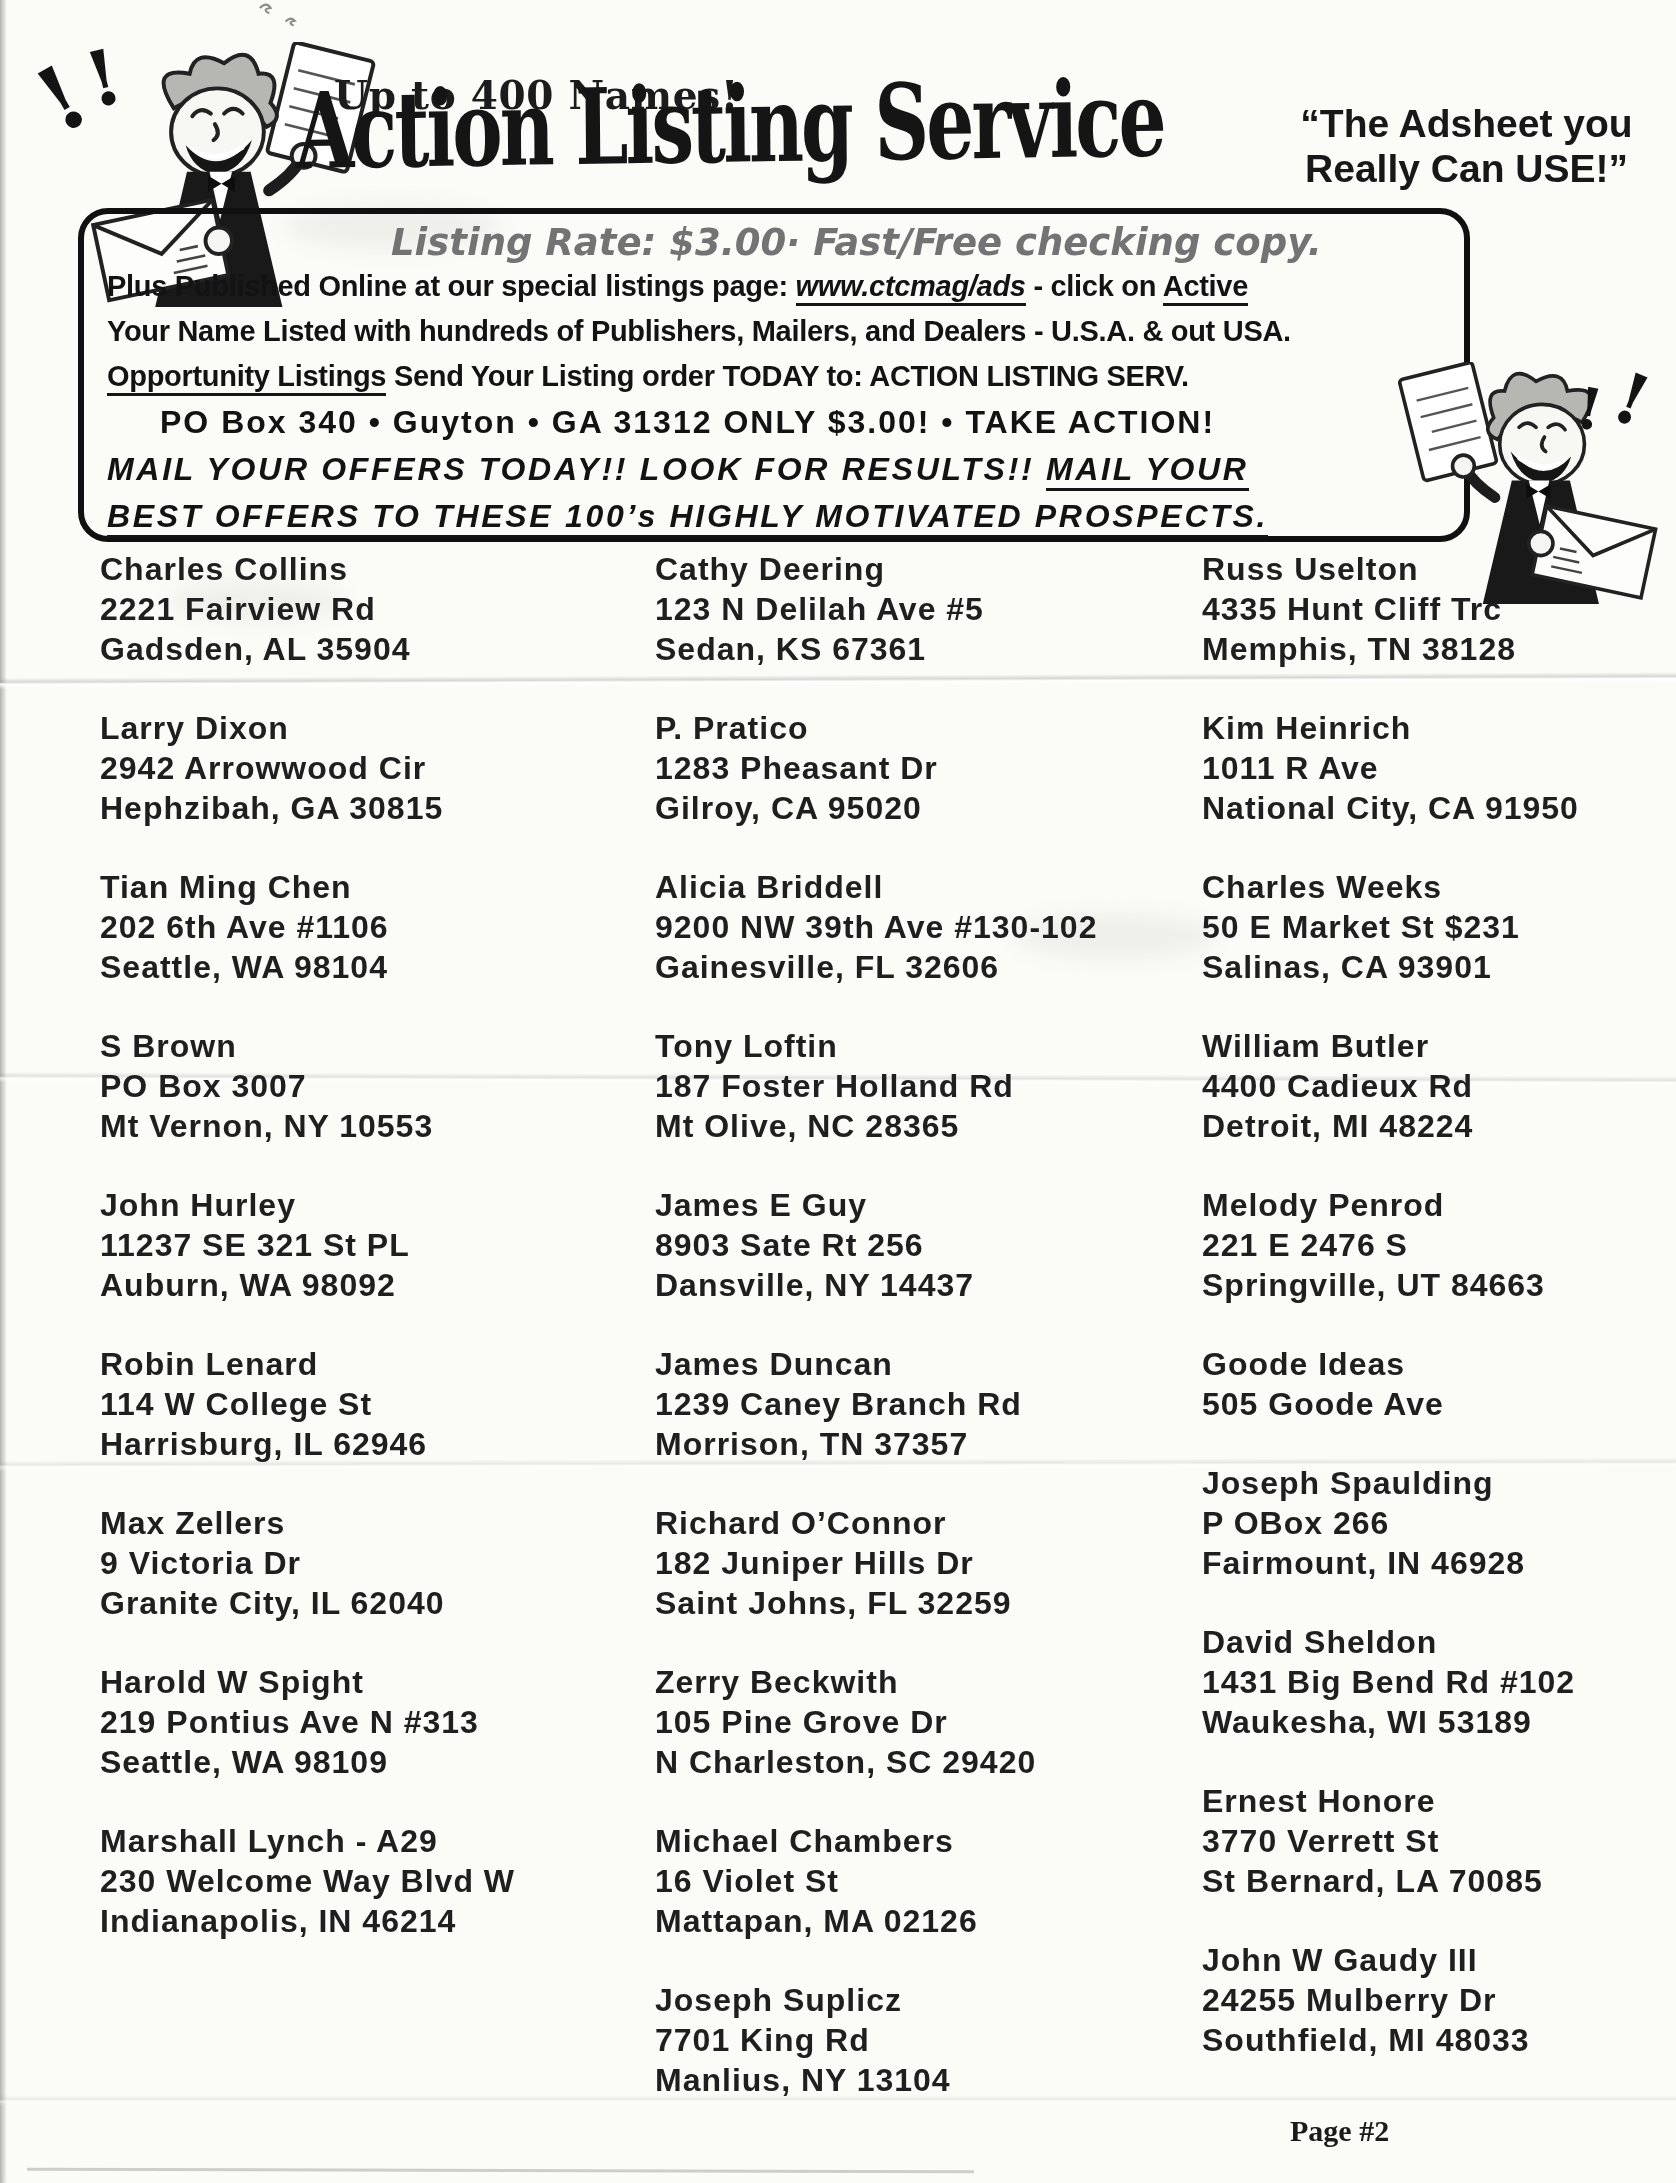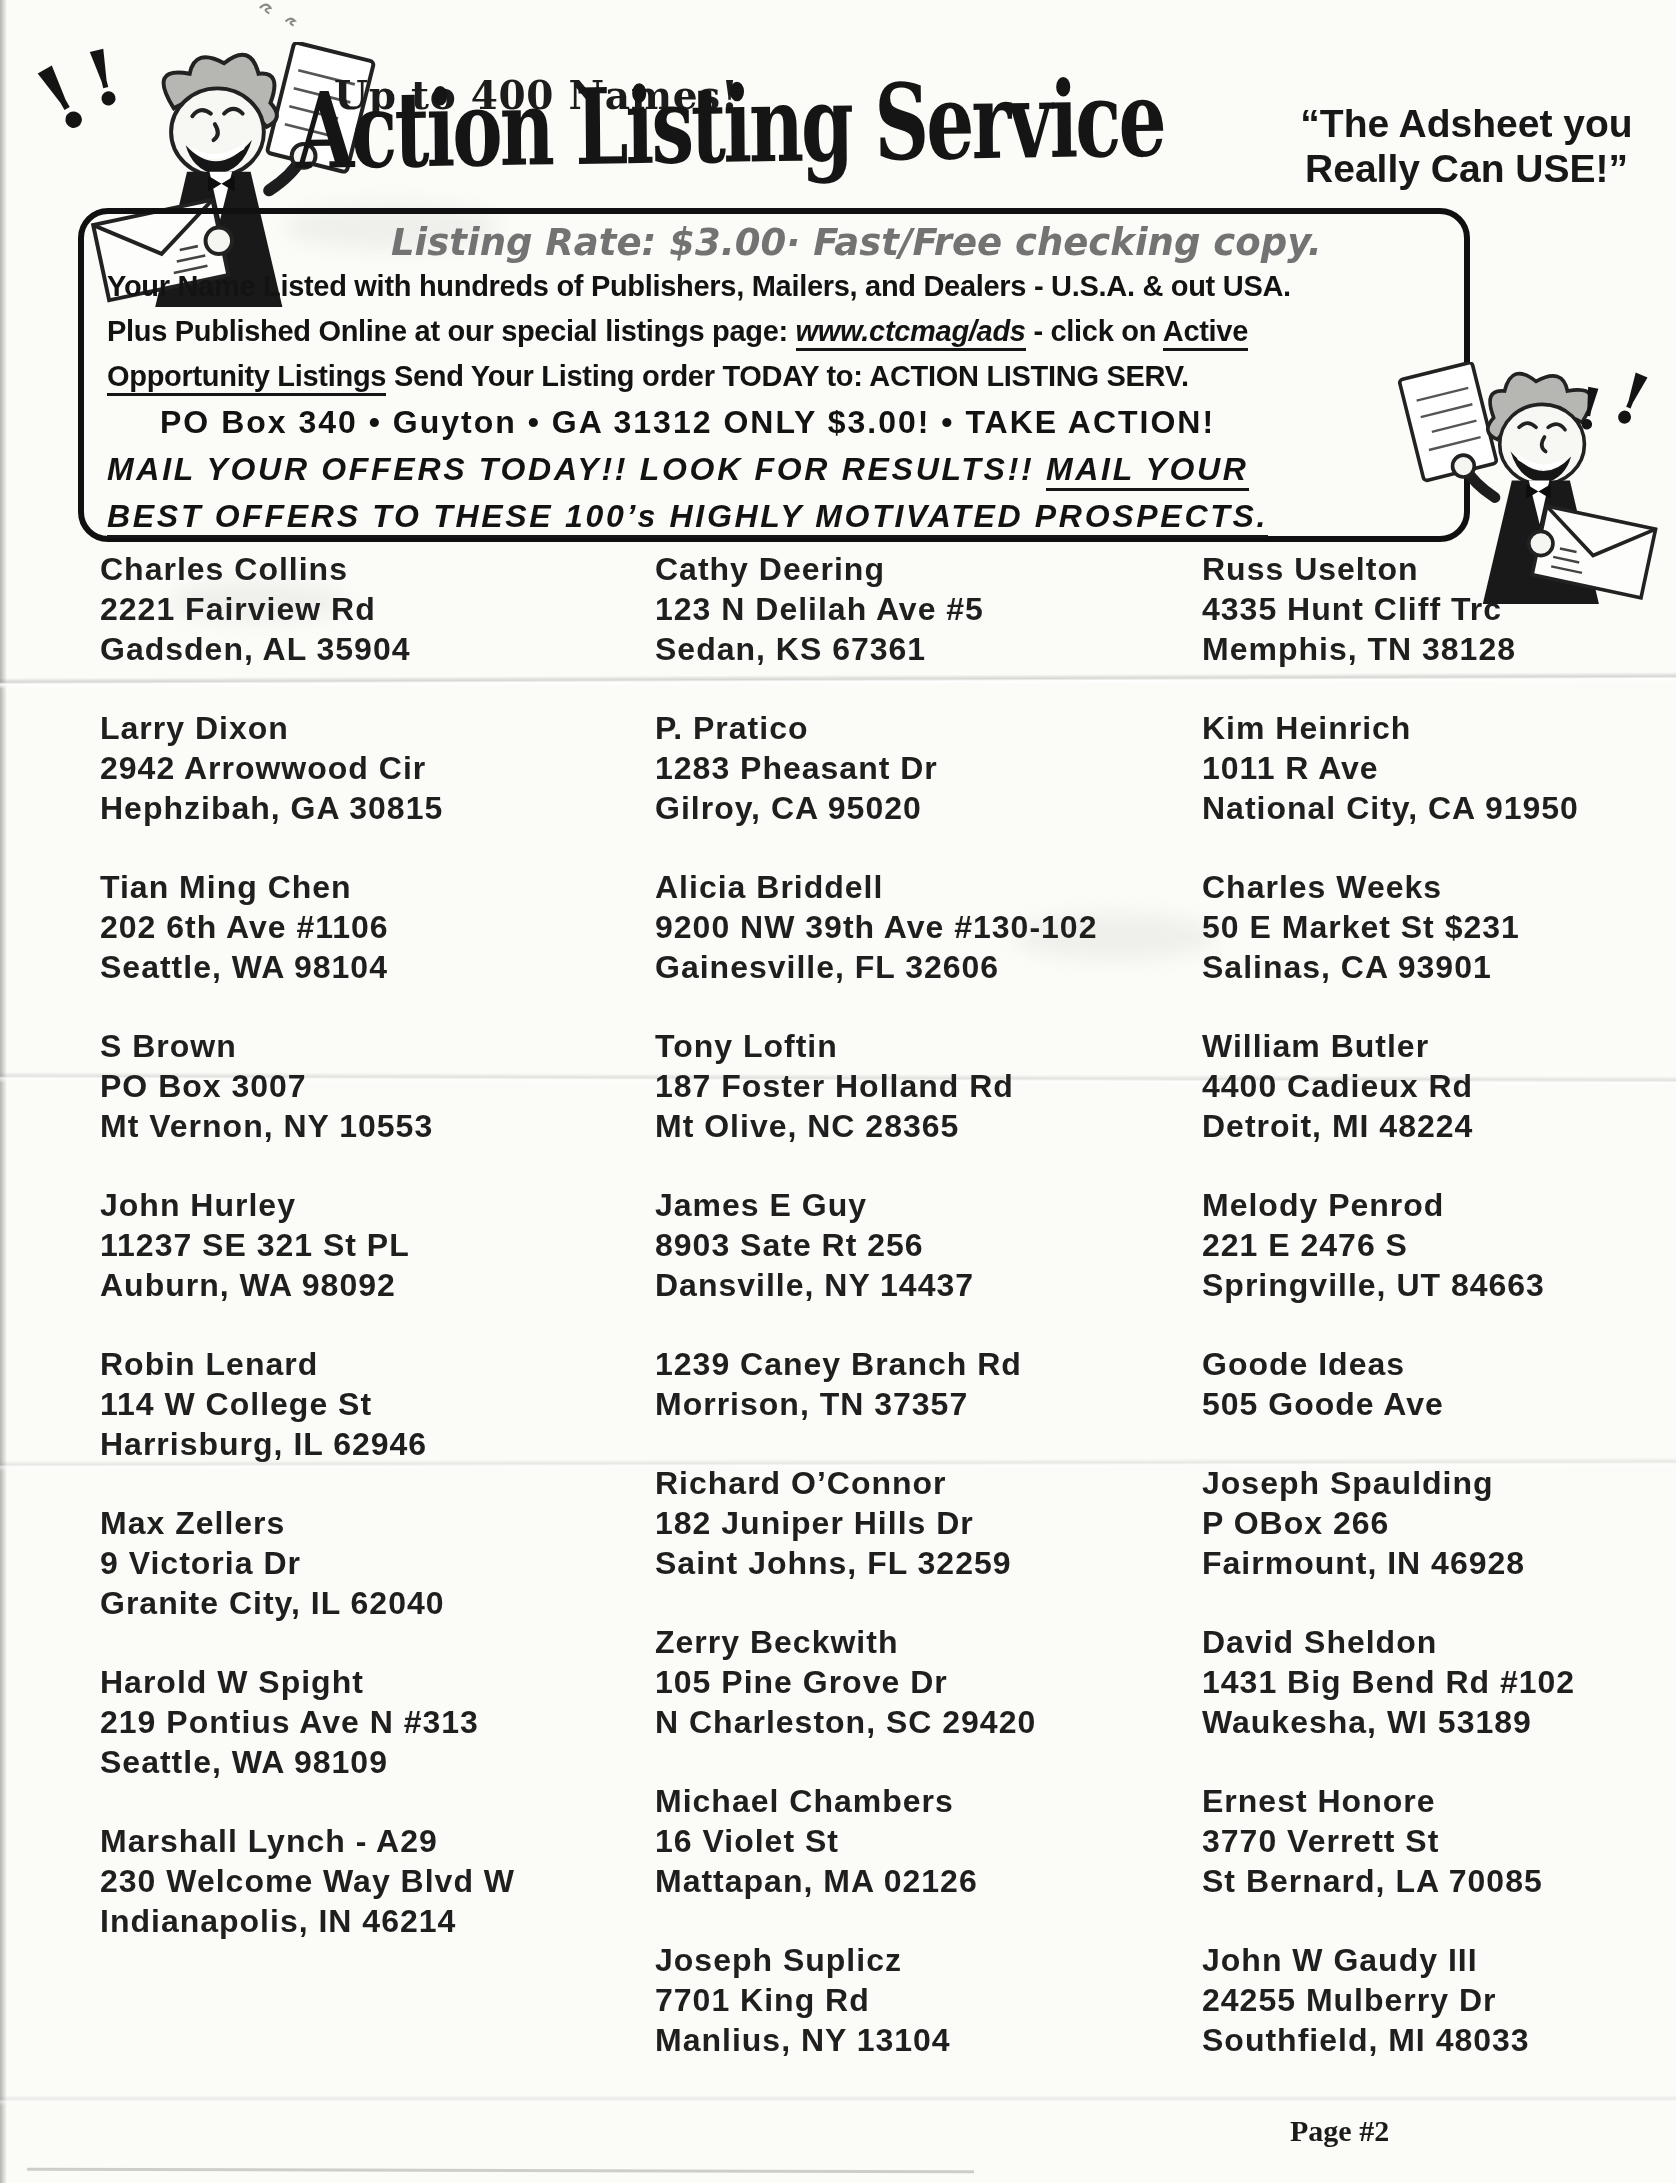--- a/index.html
+++ b/index.html
@@ -117,22 +117,22 @@
 
   <div class="up-to">Up to 400 Names!</div>
   <div class="main-title">Action Listing Service</div>
   <div class="tagline">
     <div>“The Adsheet you</div>
     <div>Really Can USE!”</div>
   </div>
 
   <div class="promo-box">
     <div class="rate-line">Listing Rate:   $3.00·  Fast/Free checking copy.</div>
+    <div class="promo-line"><span>Plus Published Online at our special listings page: </span><span class="iu u">www.ctcmag/ads</span><span> - click on </span><span class="u">Active</span></div>
     <div class="promo-line">Your Name Listed with hundreds of Publishers, Mailers, and Dealers - U.S.A. &amp; out USA.</div>
-    <div class="promo-line"><span>Plus Published Online at our special listings page: </span><span class="iu u">www.ctcmag/ads</span><span> - click on </span><span class="u">Active</span></div>
     <div class="promo-line"><span class="u">Opportunity  Listings</span><span> Send Your Listing order TODAY to: </span><span>ACTION LISTING SERV.</span></div>
     <div class="promo-line po-line">PO Box 340 • Guyton • GA 31312   ONLY $3.00! • TAKE ACTION!</div>
     <div class="mail-line"><span>MAIL YOUR OFFERS TODAY!!  LOOK FOR RESULTS!!  </span><span class="u">MAIL YOUR</span></div>
     <div class="mail-line"><span class="u">BEST OFFERS TO THESE 100’s HIGHLY MOTIVATED PROSPECTS.</span></div>
   </div>
 
   <svg class="cartoon" style="left:1376px;top:362px;width:291px;height:242px;transform:scaleX(-1);" viewBox="0 0 240 200">
     <use href="#mailman"></use>
   </svg>
   <div class="excl" style="left:1616px;top:365px;font-size:70px;transform:rotate(22deg);">!</div>
@@ -221,20 +221,21 @@
         <div>Mt Olive, NC 28365</div>
       </div>
 
       <div class="entry">
         <div>James E Guy</div>
         <div>8903 Sate Rt 256</div>
         <div>Dansville, NY 14437</div>
       </div>
 
       <div class="entry">
+        <div>James Duncan</div>
         <div>1239 Caney Branch Rd</div>
         <div>Morrison, TN 37357</div>
       </div>
 
       <div class="entry">
         <div>Richard O’Connor</div>
         <div>182 Juniper Hills Dr</div>
         <div>Saint Johns, FL 32259</div>
       </div>
 

